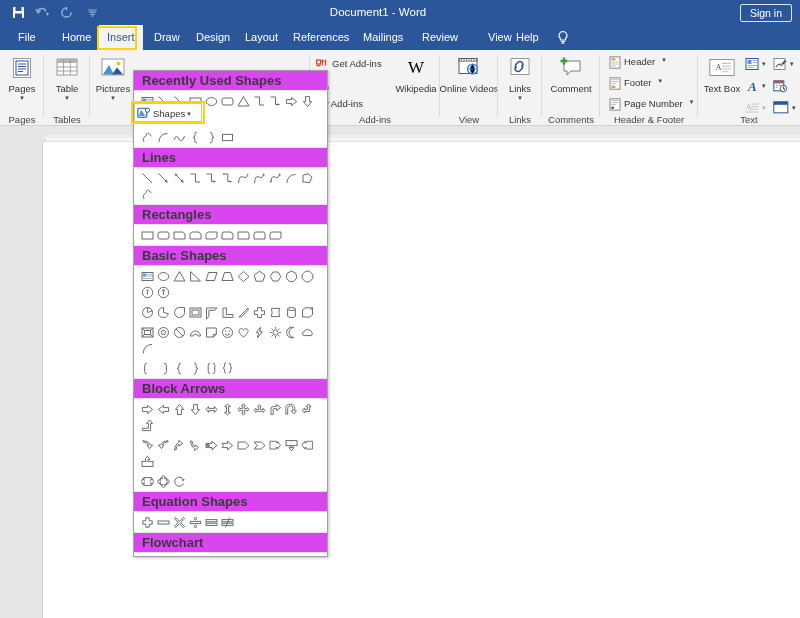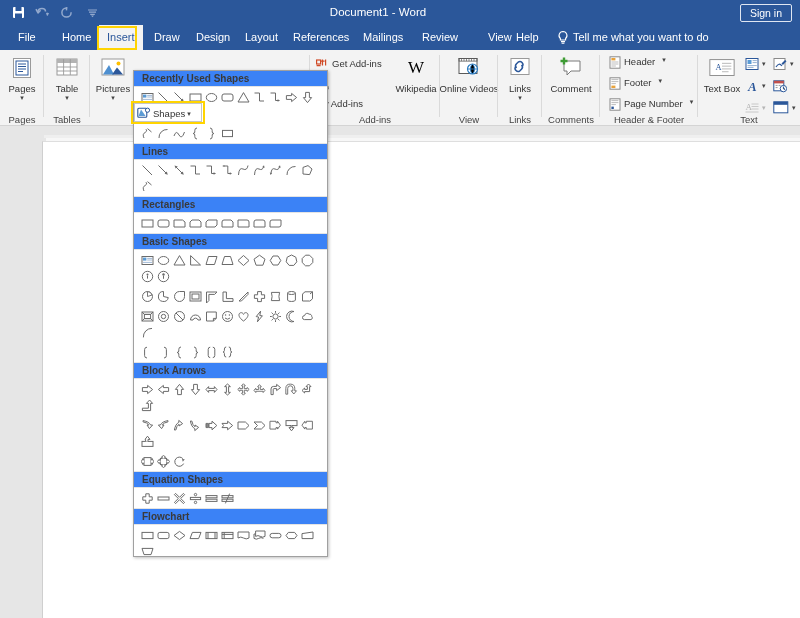--- a/index.html
+++ b/index.html
@@ -102,21 +102,21 @@
   #page { position:absolute; left:42px; top:141px; width:758px; height:477px; background:#ffffff; border-left:1px solid #cfcfcf; border-top:1px solid #dedede; }
 
   
   #shapes-menu {
     position:absolute; left:133px; top:70px; width:195px; height:487px;
     background:#ffffff; border:1px solid #a0a0a0;
     box-shadow:1px 1px 3px rgba(0,0,0,0.25);
     z-index:25; overflow:hidden;
   }
   .sec-hd {
-    background:#3b82f6; color:#3a3a3a; font-size:10px; font-weight:bold;
+    background:#d946ef; color:#3a3a3a; font-size:13px; font-weight:bold;
     padding:2px 0 2px 8px; border-top:1px solid #e4e4e4; border-bottom:1px solid #e4e4e4;
   }
   .sec-hd:first-child { border-top:none; }
   .shrow { display:flex; flex-wrap:wrap; padding:2px 0 2px 5px; }
   .shape {
     width:16px; height:16px; display:flex; align-items:center; justify-content:center;
     margin:0px 0px;
   }
   .shape svg { display:block; }
 </style>
@@ -168,21 +168,20 @@
   <div class="tab" style="left:355px;">Mailings</div>
   <div class="tab" style="left:414px;">Review</div>
   <div class="tab" style="left:480px;">View</div>
   <div class="tab" style="left:508px;">Help</div>
   <div id="bulb">
     <svg width="14" height="15" viewBox="0 0 14 15">
         <path d="M7 1.5 a4 4 0 0 1 2.6 7 L9.6 10 h-5.2 L4.4 8.5 A4 4 0 0 1 7 1.5 z" stroke="#ffffff" stroke-width="1.1" fill="none"></path>
         <path d="M5 11.6 h4 M5.6 13.2 h2.8" stroke="#ffffff" stroke-width="1.1"></path>
       </svg>
   </div>
-  <div id="tellme" style="left:573px;">Tell me what you want to do</div>
 </div>
 <div id="insert-highlight"></div>
 
 <div id="ribbon">
 
   <div class="grp" style="left:0px; width:44px;">
     <div class="bigbtn">
       <div class="ic">
         <svg width="24" height="24" viewBox="0 0 24 24">
             <rect x="3.5" y="2.5" width="17" height="19" fill="#ffffff" stroke="#9a9a9a" stroke-width="1"></rect>

